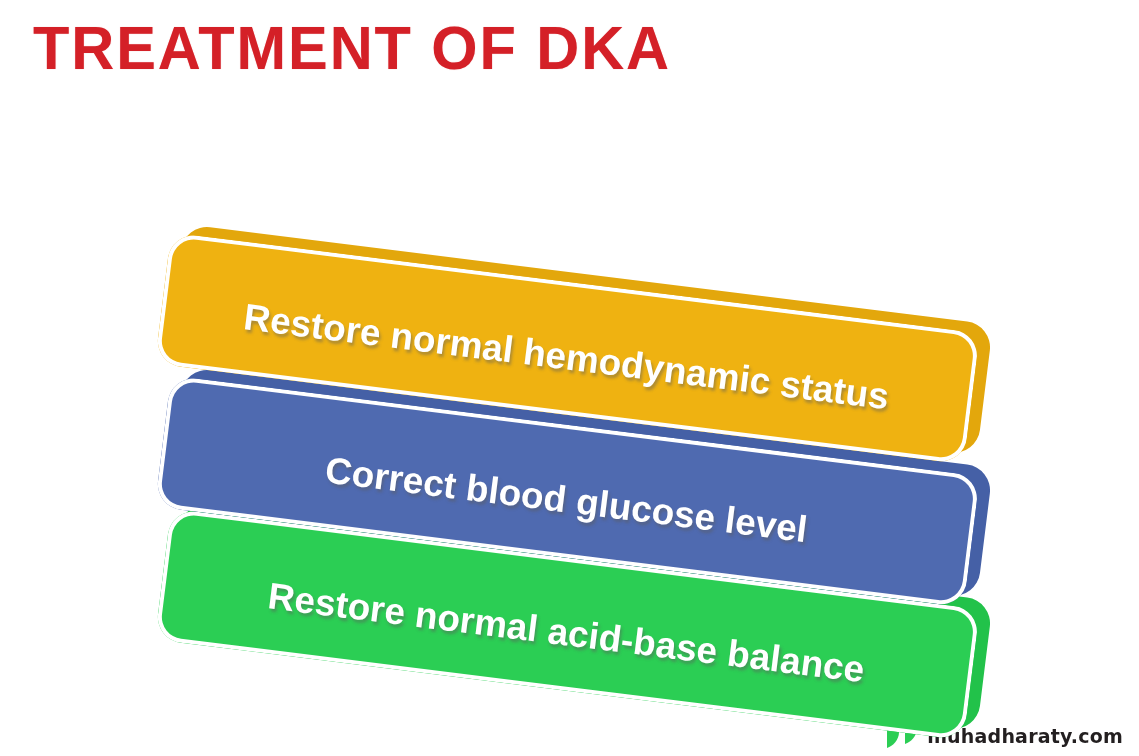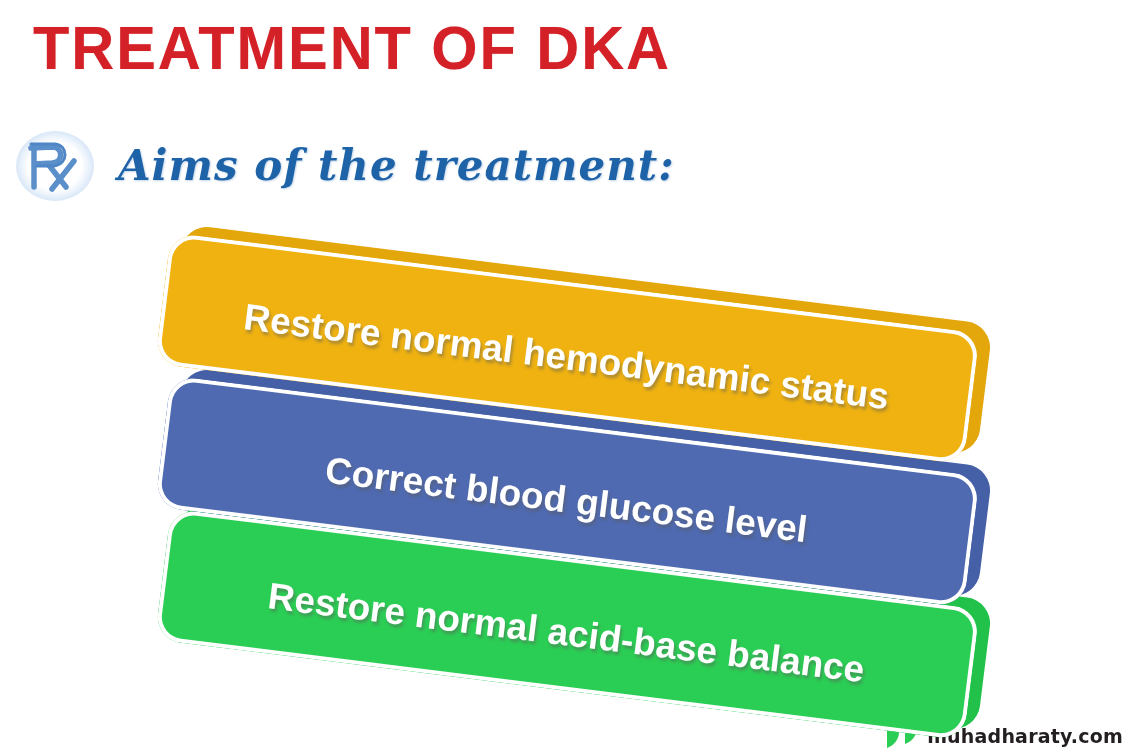--- a/index.html
+++ b/index.html
@@ -153,35 +153,20 @@
     letter-spacing: 0.2px;
   }
 </style>
 </head>
 <body>
 
 <div id="slide" style="background: rgb(255, 255, 255);">
 
   <div id="slide-title" style="color: rgb(212, 32, 39);">TREATMENT OF DKA</div>
 
-  <div id="subtitle-row">
-    <div id="rx-badge">
-      <div class="glow"></div>
-      <svg width="66" height="58" viewBox="0 0 66 58">
-        <g fill="none" stroke="#5B8FC9" stroke-width="5.5" stroke-linecap="round" stroke-linejoin="round">
-          <path d="M12 10 L12 50"></path>
-          <path d="M9 11 L30 10 C41 10 42 25 30 26 L13 27"></path>
-          <path d="M26 27 L44 50"></path>
-          <path d="M30 52 L52 24"></path>
-        </g>
-        <path d="M9 7 L33 7 C46 8 47 27 32 29 L15 29" fill="none" stroke="#4F86C6" stroke-width="3" stroke-linecap="round"></path>
-      </svg>
-    </div>
-    <div id="subtitle-text" style="color: rgb(30, 99, 168);">Aims of the treatment:</div>
-  </div>
 
   <div id="banner-stack">
 
     <div class="banner" id="banner-yellow">
       <div class="plate" style="background: rgb(227, 167, 12);"></div>
       <div class="face" style="background: rgb(239, 178, 17);"></div>
       <div class="label">Restore normal hemodynamic status</div>
     </div>
 
     <div class="banner" id="banner-blue">

